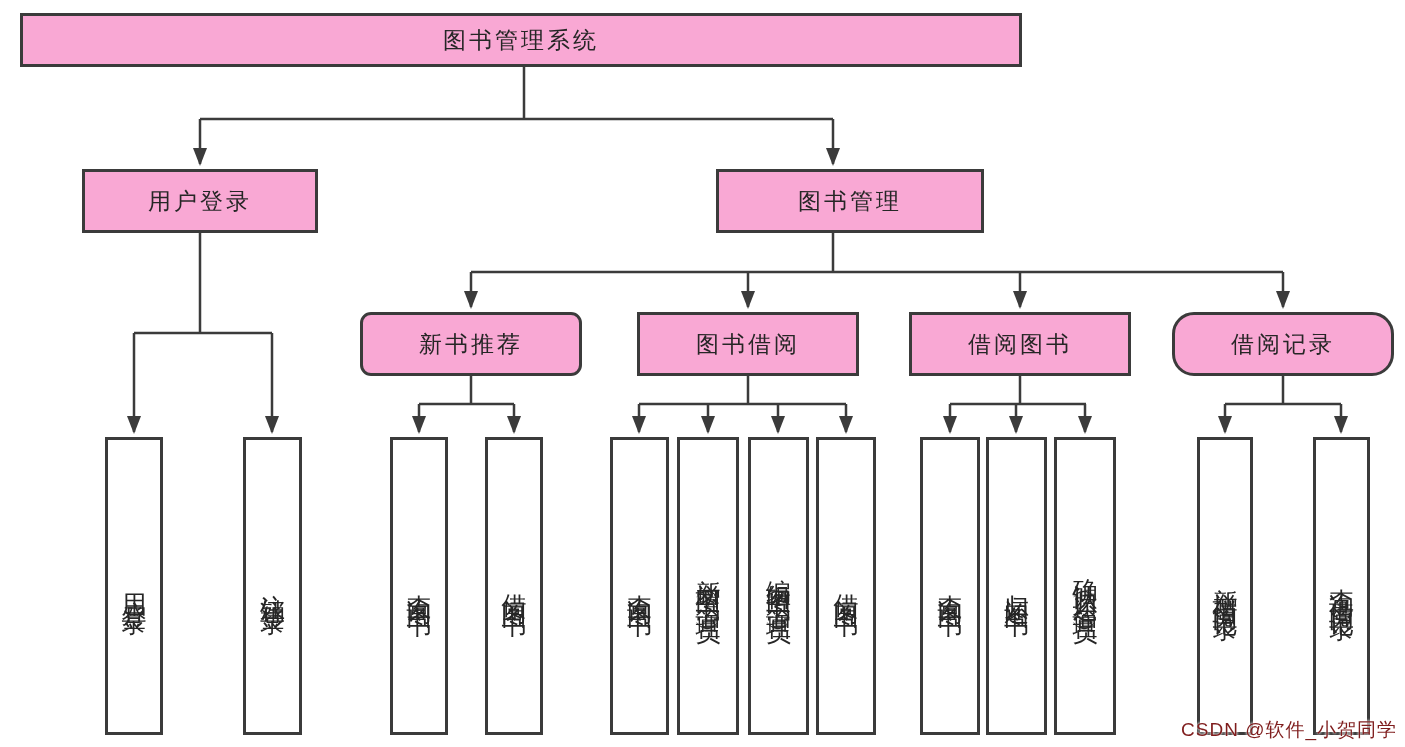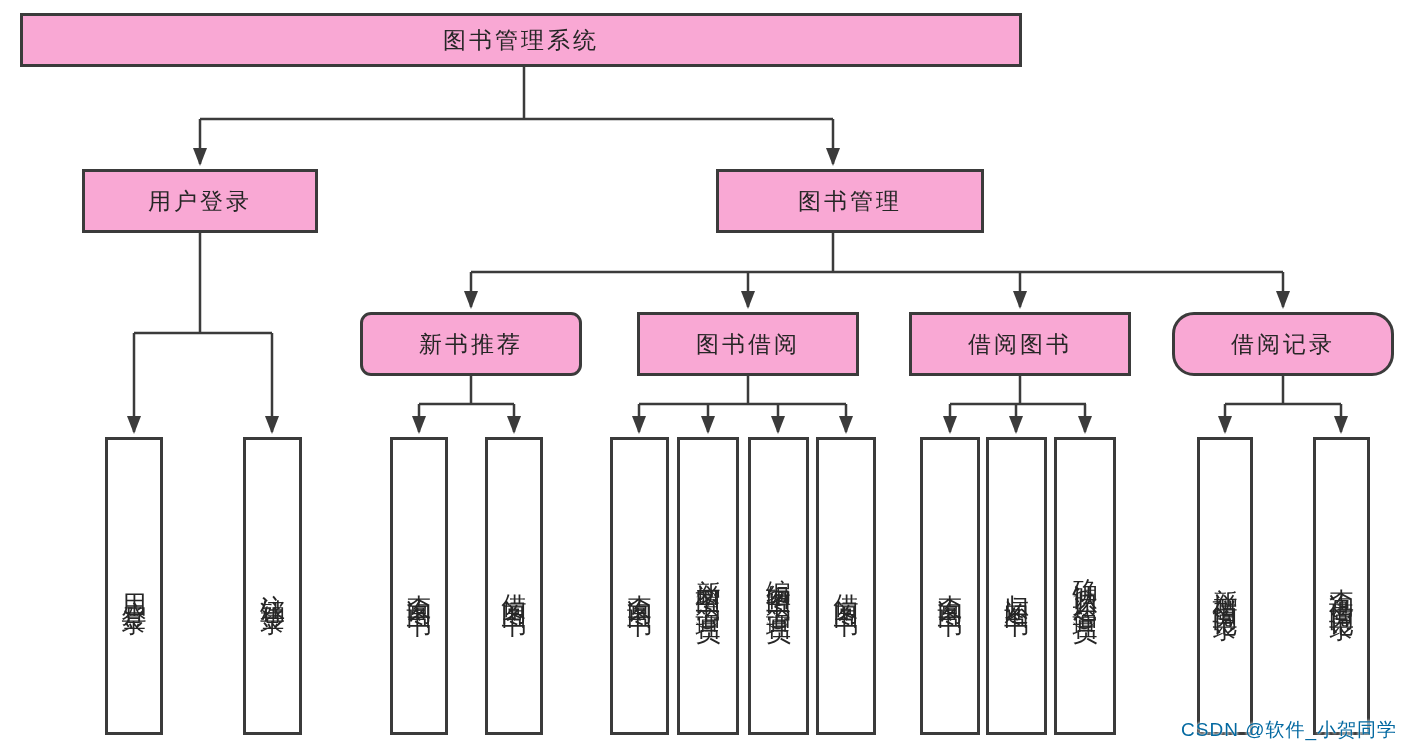--- a/index.html
+++ b/index.html
@@ -47,21 +47,21 @@
     font-size: 25px;
     letter-spacing: 6px;
     line-height: 1;
     color: #262626;
   }
   #watermark {
     position: absolute;
     right: 8px;
     bottom: 4px;
     font-size: 19px;
-    color: #0369a1;
+    color: #7f1d1d;
     letter-spacing: 1px;
     z-index: 5;
     text-shadow: 0 0 3px #ffffff, 0 0 3px #ffffff;
     white-space: nowrap;
   }
 </style>
 </head>
 <body>
 
 <div id="canvas">

